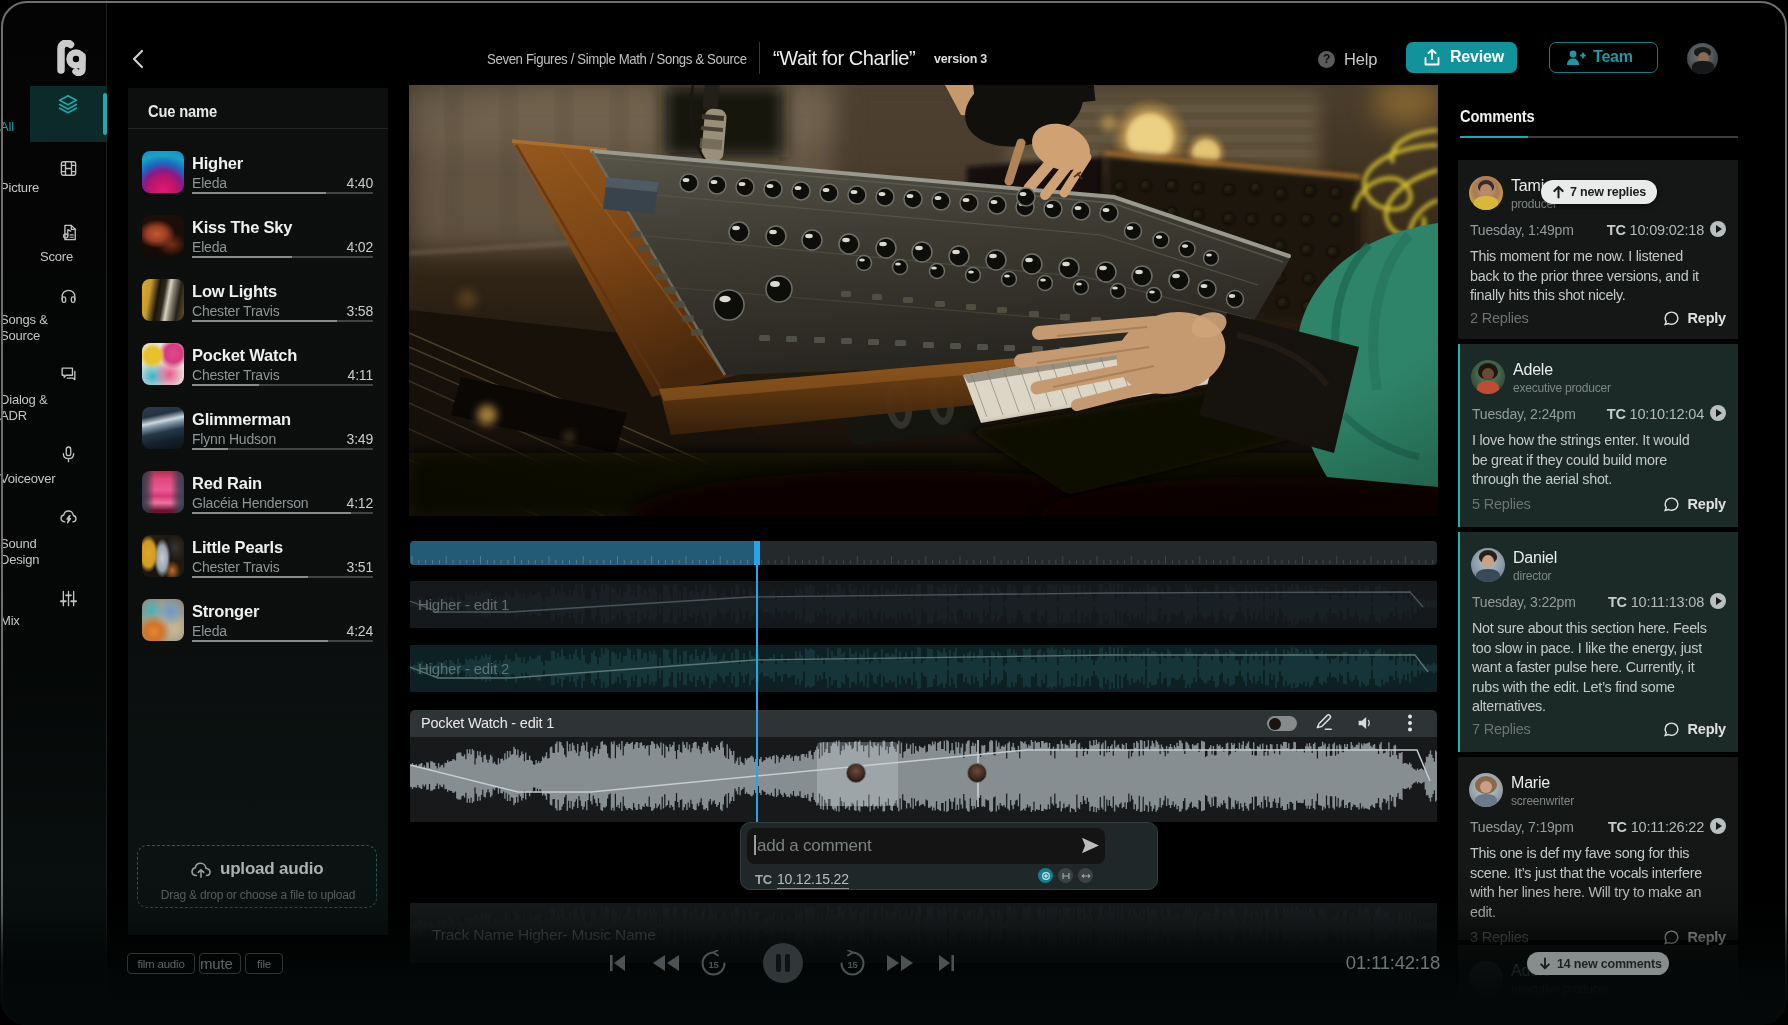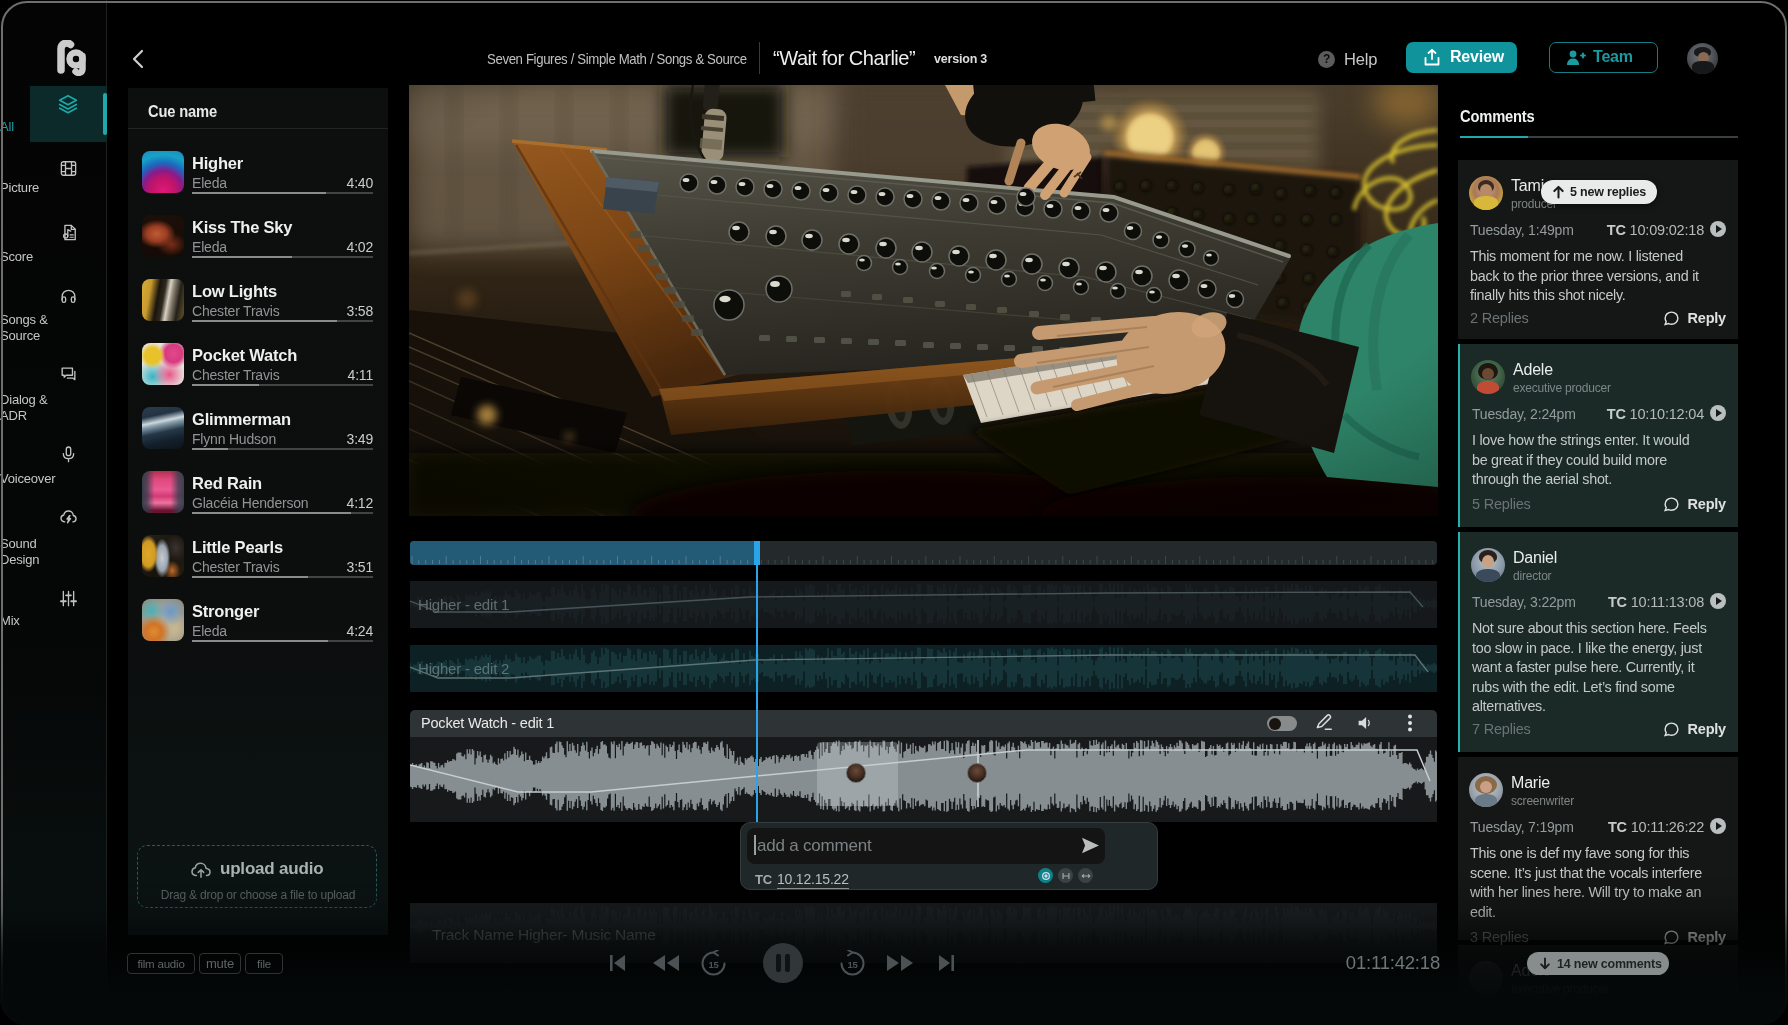--- a/index.html
+++ b/index.html
@@ -61,21 +61,21 @@
       </svg>
     <div class="abs navlab" style="top:180px;">Picture</div>
 
     <svg class="abs nico" style="top:223px;" viewBox="0 0 24 24">
         <path d="M6.5 21 L6.5 3 L14.5 3 L19.5 8 L19.5 21 Z" transform="translate(1,0)"></path>
         <path d="M15.5 3 L15.5 8 L20.5 8" transform="translate(0,0)"></path>
         <circle cx="8.5" cy="16.5" r="2.6"></circle>
         <path d="M11.1 16.5 L11.1 8.5 L14.8 10.3"></path>
         <path d="M14 15 L18 15 M14 18 L18 18" stroke-width="1.5"></path>
       </svg>
-    <div class="abs navlab" style="top:249px;">Score</div>
+    <div class="abs navlab" style="top:249px;padding-left:40px;">Score</div>
 
     <svg class="abs nico" style="top:287px;" viewBox="0 0 24 24">
         <path d="M4 16 L4 12 C4 7.5 7.5 4.2 12 4.2 C16.5 4.2 20 7.5 20 12 L20 16"></path>
         <rect x="4" y="12.5" width="4.4" height="7" rx="2.2"></rect>
         <rect x="15.6" y="12.5" width="4.4" height="7" rx="2.2"></rect>
       </svg>
     <div class="abs navlab" style="top:312px;">Songs &amp;<br>Source</div>
 
     <svg class="abs nico" style="top:365px;" viewBox="0 0 24 24">
         <path d="M4 4 L17 4 L17 13 L9 13 L6.5 15.5 L6.5 13 L4 13 Z"></path>
@@ -770,21 +770,21 @@
     <svg class="cbub" style="top:150px;" viewBox="0 0 24 24" fill="none" stroke="#dde1e1" stroke-width="2">
         <path d="M21 11.5 C21 16.2 17 20 12 20 C10.6 20 9.3 19.7 8.1 19.2 L3 20.5 L4.6 16.3 C3.6 14.9 3 13.3 3 11.5 C3 6.8 7 3 12 3 C17 3 21 6.8 21 11.5 Z"></path>
       </svg>
     <div class="creply" style="top:150px;">Reply</div>
   </div>
 
   <div class="abs" style="left:1541px;top:180px;width:116px;height:24px;border-radius:13px;background:#e9ebeb;z-index:5;box-shadow:0 2px 6px rgba(0,0,0,0.5);">
     <svg class="abs" style="left:11px;top:5px;" width="13" height="14" viewBox="0 0 14 15" fill="none" stroke="#1c1c1c" stroke-width="2.2" stroke-linecap="round" stroke-linejoin="round">
         <path d="M7 13.5 L7 2.5 M2.5 6.5 L7 2 L11.5 6.5"></path>
       </svg>
-    <div class="abs" style="left:29px;top:5px;color:#1c1c1c;font-size:12.5px;font-weight:bold;">5 new replies</div>
+    <div class="abs" style="left:29px;top:5px;color:#1c1c1c;font-size:12.5px;font-weight:bold;">7 new replies</div>
   </div>
 
   <div class="ccard sel" style="left:1458px;top:344px;height:183px;">
     <div class="cavatar" style="background:radial-gradient(circle at 50% 40%,#6a8a6a 0%,#3a5a42 55%,#28382a 100%);">
       <div class="abs" style="left:7px;top:3px;width:20px;height:17px;border-radius:50%;background:#1d1712;"></div>
       <div class="abs" style="left:11px;top:8px;width:12px;height:12px;border-radius:50%;background:#6a4a35;"></div>
       <div class="abs" style="left:6px;top:21px;width:22px;height:13px;border-radius:45% 45% 0 0;background:#c24b35;"></div>
     </div>
     <div class="cname">Adele</div>
     <div class="crole">executive producer</div>
@@ -846,21 +846,21 @@
   <div class="abs" style="left:1527px;top:952px;width:142px;height:23px;border-radius:12px;background:#878d8d;z-index:46;">
     <svg class="abs" style="left:12px;top:5px;" width="12" height="13" viewBox="0 0 14 15" fill="none" stroke="#1c1c1c" stroke-width="2.2" stroke-linecap="round" stroke-linejoin="round">
         <path d="M7 1.5 L7 12.5 M2.5 8.5 L7 13 L11.5 8.5"></path>
       </svg>
     <div class="abs" style="left:30px;top:5px;color:#1f2222;font-size:12.5px;font-weight:bold;">14 new comments</div>
   </div>
 
   <div class="abs" id="fade" style="left:0;top:872px;width:1788px;height:153px;background:linear-gradient(180deg,rgba(2,4,4,0) 0%,rgba(2,4,4,0.18) 25%,rgba(2,4,4,0.62) 45%,rgba(3,6,6,0.88) 62%,rgba(4,8,8,0.97) 80%,#040808 100%);z-index:40;"></div>
   <div class="abs" id="transport" style="left:0;top:935px;width:1568px;height:90px;z-index:45;">
     <div class="abs" style="left:127px;top:18px;width:68px;height:21px;border:1px solid #2e3334;border-radius:4px;color:#5e6566;font-size:11.5px;text-align:center;line-height:20px;">film audio</div>
-    <div class="abs" style="left:199px;top:18px;width:42px;height:21px;border:1px solid #2e3334;border-radius:4px;color:#5e6566;font-size:13px;text-align:center;line-height:20px;">mute</div>
+    <div class="abs" style="left:199px;top:18px;width:42px;height:21px;border:1px solid #2e3334;border-radius:4px;color:#5e6566;font-size:15px;text-align:left;line-height:20px;">mute</div>
     <div class="abs" style="left:245px;top:18px;width:38px;height:21px;border:1px solid #2e3334;border-radius:4px;color:#5e6566;font-size:11.5px;text-align:center;line-height:20px;">file</div>
 
     <svg class="abs" style="left:609px;top:19px;" width="17" height="18" viewBox="0 0 17 18" fill="#4c5254">
         <rect x="1" y="1" width="2.6" height="16"></rect>
         <path d="M16 1 L5 9 L16 17 Z"></path>
       </svg>
     <svg class="abs" style="left:652px;top:20px;" width="28" height="16" viewBox="0 0 28 16" fill="#4c5254">
         <path d="M13 0 L1 8 L13 16 Z"></path>
         <path d="M27 0 L15 8 L27 16 Z"></path>
       </svg>

